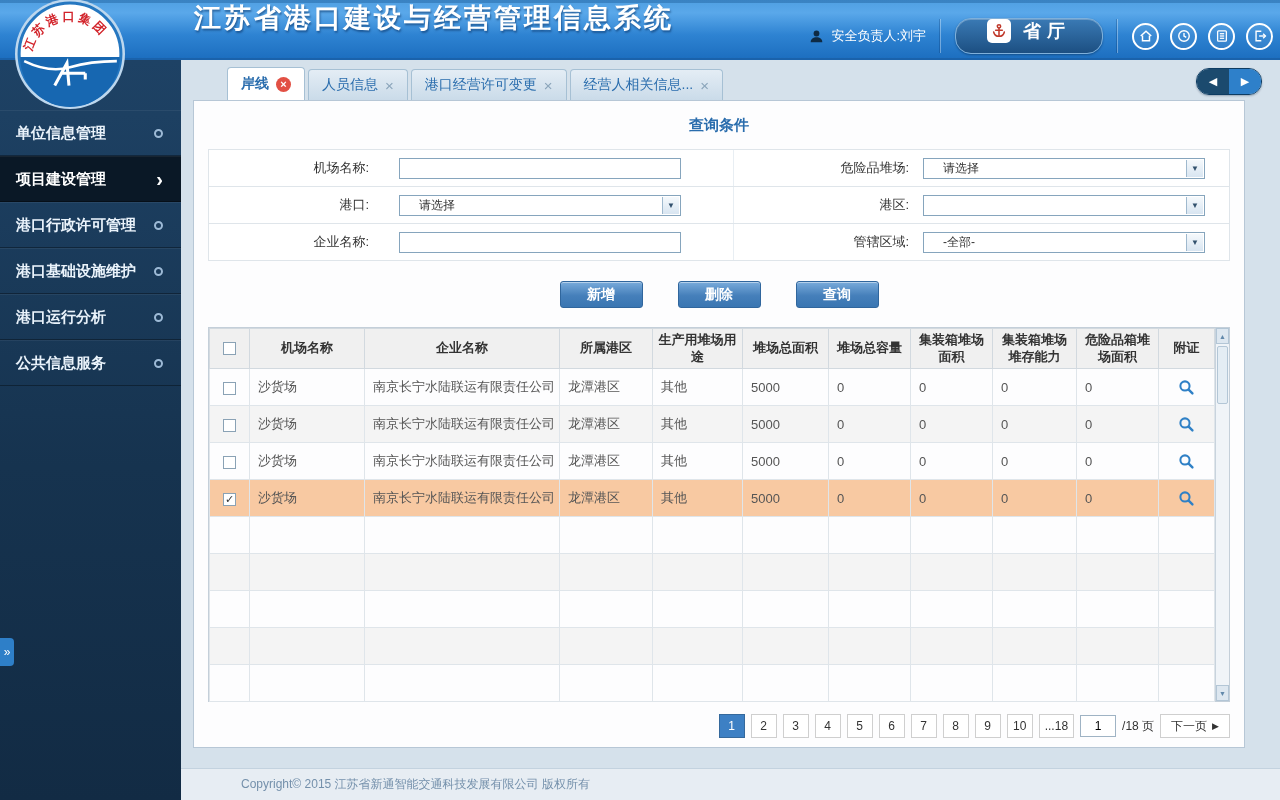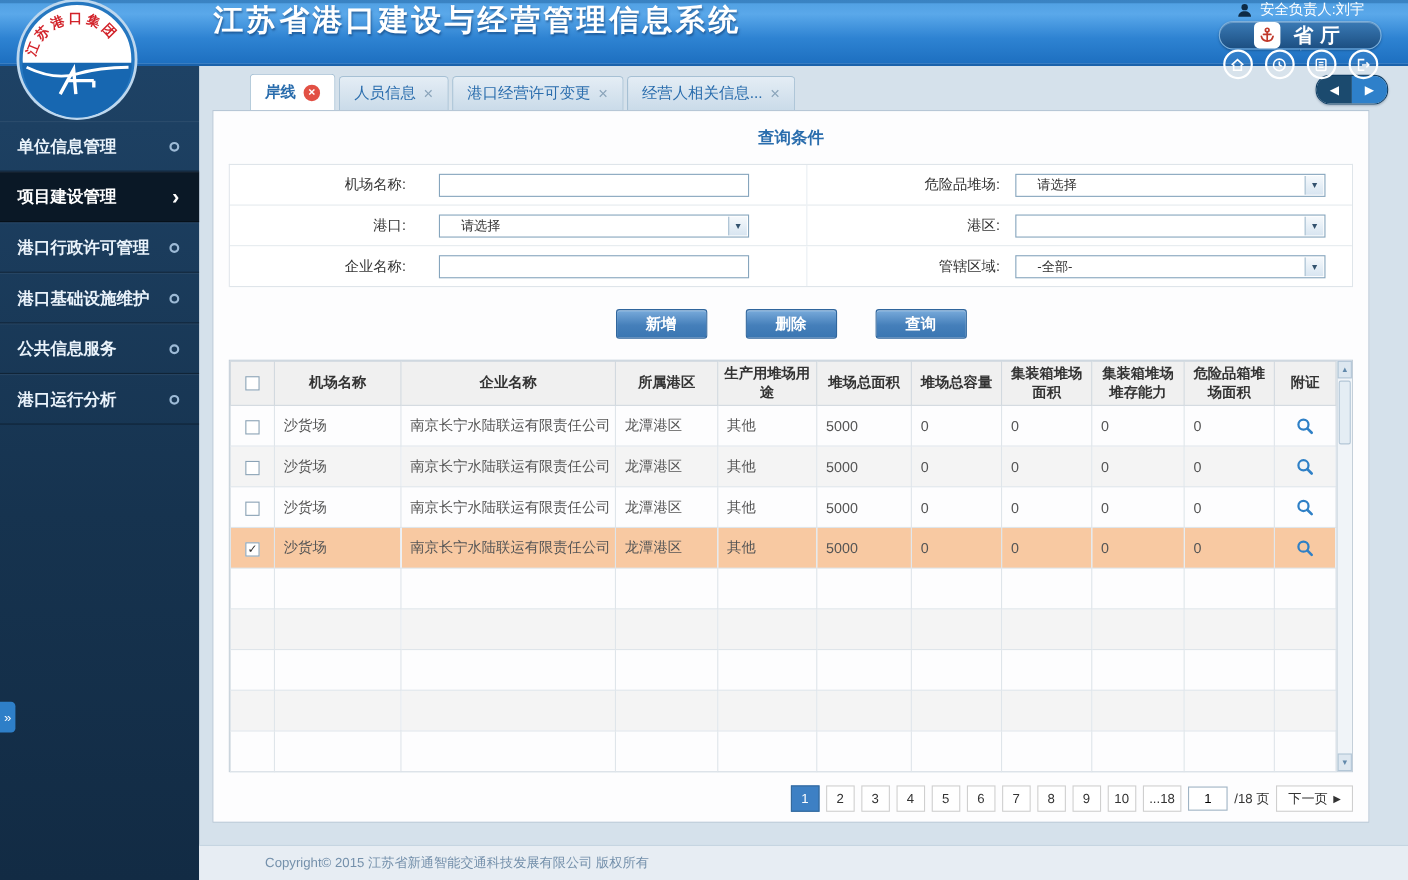--- a/index.html
+++ b/index.html
@@ -8,21 +8,21 @@
   body { background:#d5e1eb; position:relative; }
 
   
   .topbar { position:absolute; top:0; left:0; width:1280px; height:60px; z-index:5;
     background:linear-gradient(180deg,#4f9fe2 0%,#5aa8ea 22%,#2e83d2 60%,#1d6fc0 100%);
     border-bottom:2px solid #1a62ab; box-shadow:inset 0 3px 0 rgba(16,76,136,.35);
     display:flex; align-items:center; }
   .logo { position:absolute; left:14px; top:-2px; width:112px; height:112px; z-index:10; }
   .app-title { position:absolute; left:150px; top:0; color:#fff; font-size:27px; font-weight:bold;
     letter-spacing:3px; text-shadow:1px 2px 2px rgba(10,50,100,.55); white-space:nowrap;margin-left:44px; }
-  .topbar-right { position:absolute; right:24px; top:0; height:72px; display:flex; align-items:center;flex-direction:column; }
+  .topbar-right { position:absolute; right:7px; top:0; height:72px; display:flex; align-items:center; }
   .user-block { display:flex; align-items:center; gap:7px; color:#fff; font-size:13px; }
   .v-divider { width:1px; height:34px; background:rgba(255,255,255,.35);
     box-shadow:-1px 0 0 rgba(0,40,90,.25); margin:0 14px; }
   .province-btn { width:148px; height:36px; display:flex; align-items:flex-start; justify-content:center; gap:12px;
     background:linear-gradient(180deg,#3a7ab5 0%,#1c4f82 100%); border:1px solid #7fb0da; border-radius:16px;
     box-shadow:0 1px 2px rgba(0,30,60,.4), inset 0 1px 0 rgba(255,255,255,.25);
     color:#fff; font-size:18px; font-weight:bold; letter-spacing:6px; cursor:pointer; }
   .anchor-badge { width:24px; height:24px; background:#fff; border-radius:5px;
     display:flex; align-items:center; justify-content:center; }
   .hicons { display:flex; gap:11px; }
@@ -217,25 +217,25 @@
       </div>
       <div class="side-item">
         <span class="side-label">港口行政许可管理</span>
         <span class="side-circle"></span>
       </div>
       <div class="side-item">
         <span class="side-label">港口基础设施维护</span>
         <span class="side-circle"></span>
       </div>
       <div class="side-item">
+        <span class="side-label">港口运行分析</span>
+        <span class="side-circle"></span>
+      </div>
+      <div class="side-item">
         <span class="side-label">公共信息服务</span>
-        <span class="side-circle"></span>
-      </div>
-      <div class="side-item">
-        <span class="side-label">港口运行分析</span>
         <span class="side-circle"></span>
       </div>
     </nav>
   <div class="expander">
     <span>»</span>
   </div>
 </aside>
 
 <main class="content">
 

